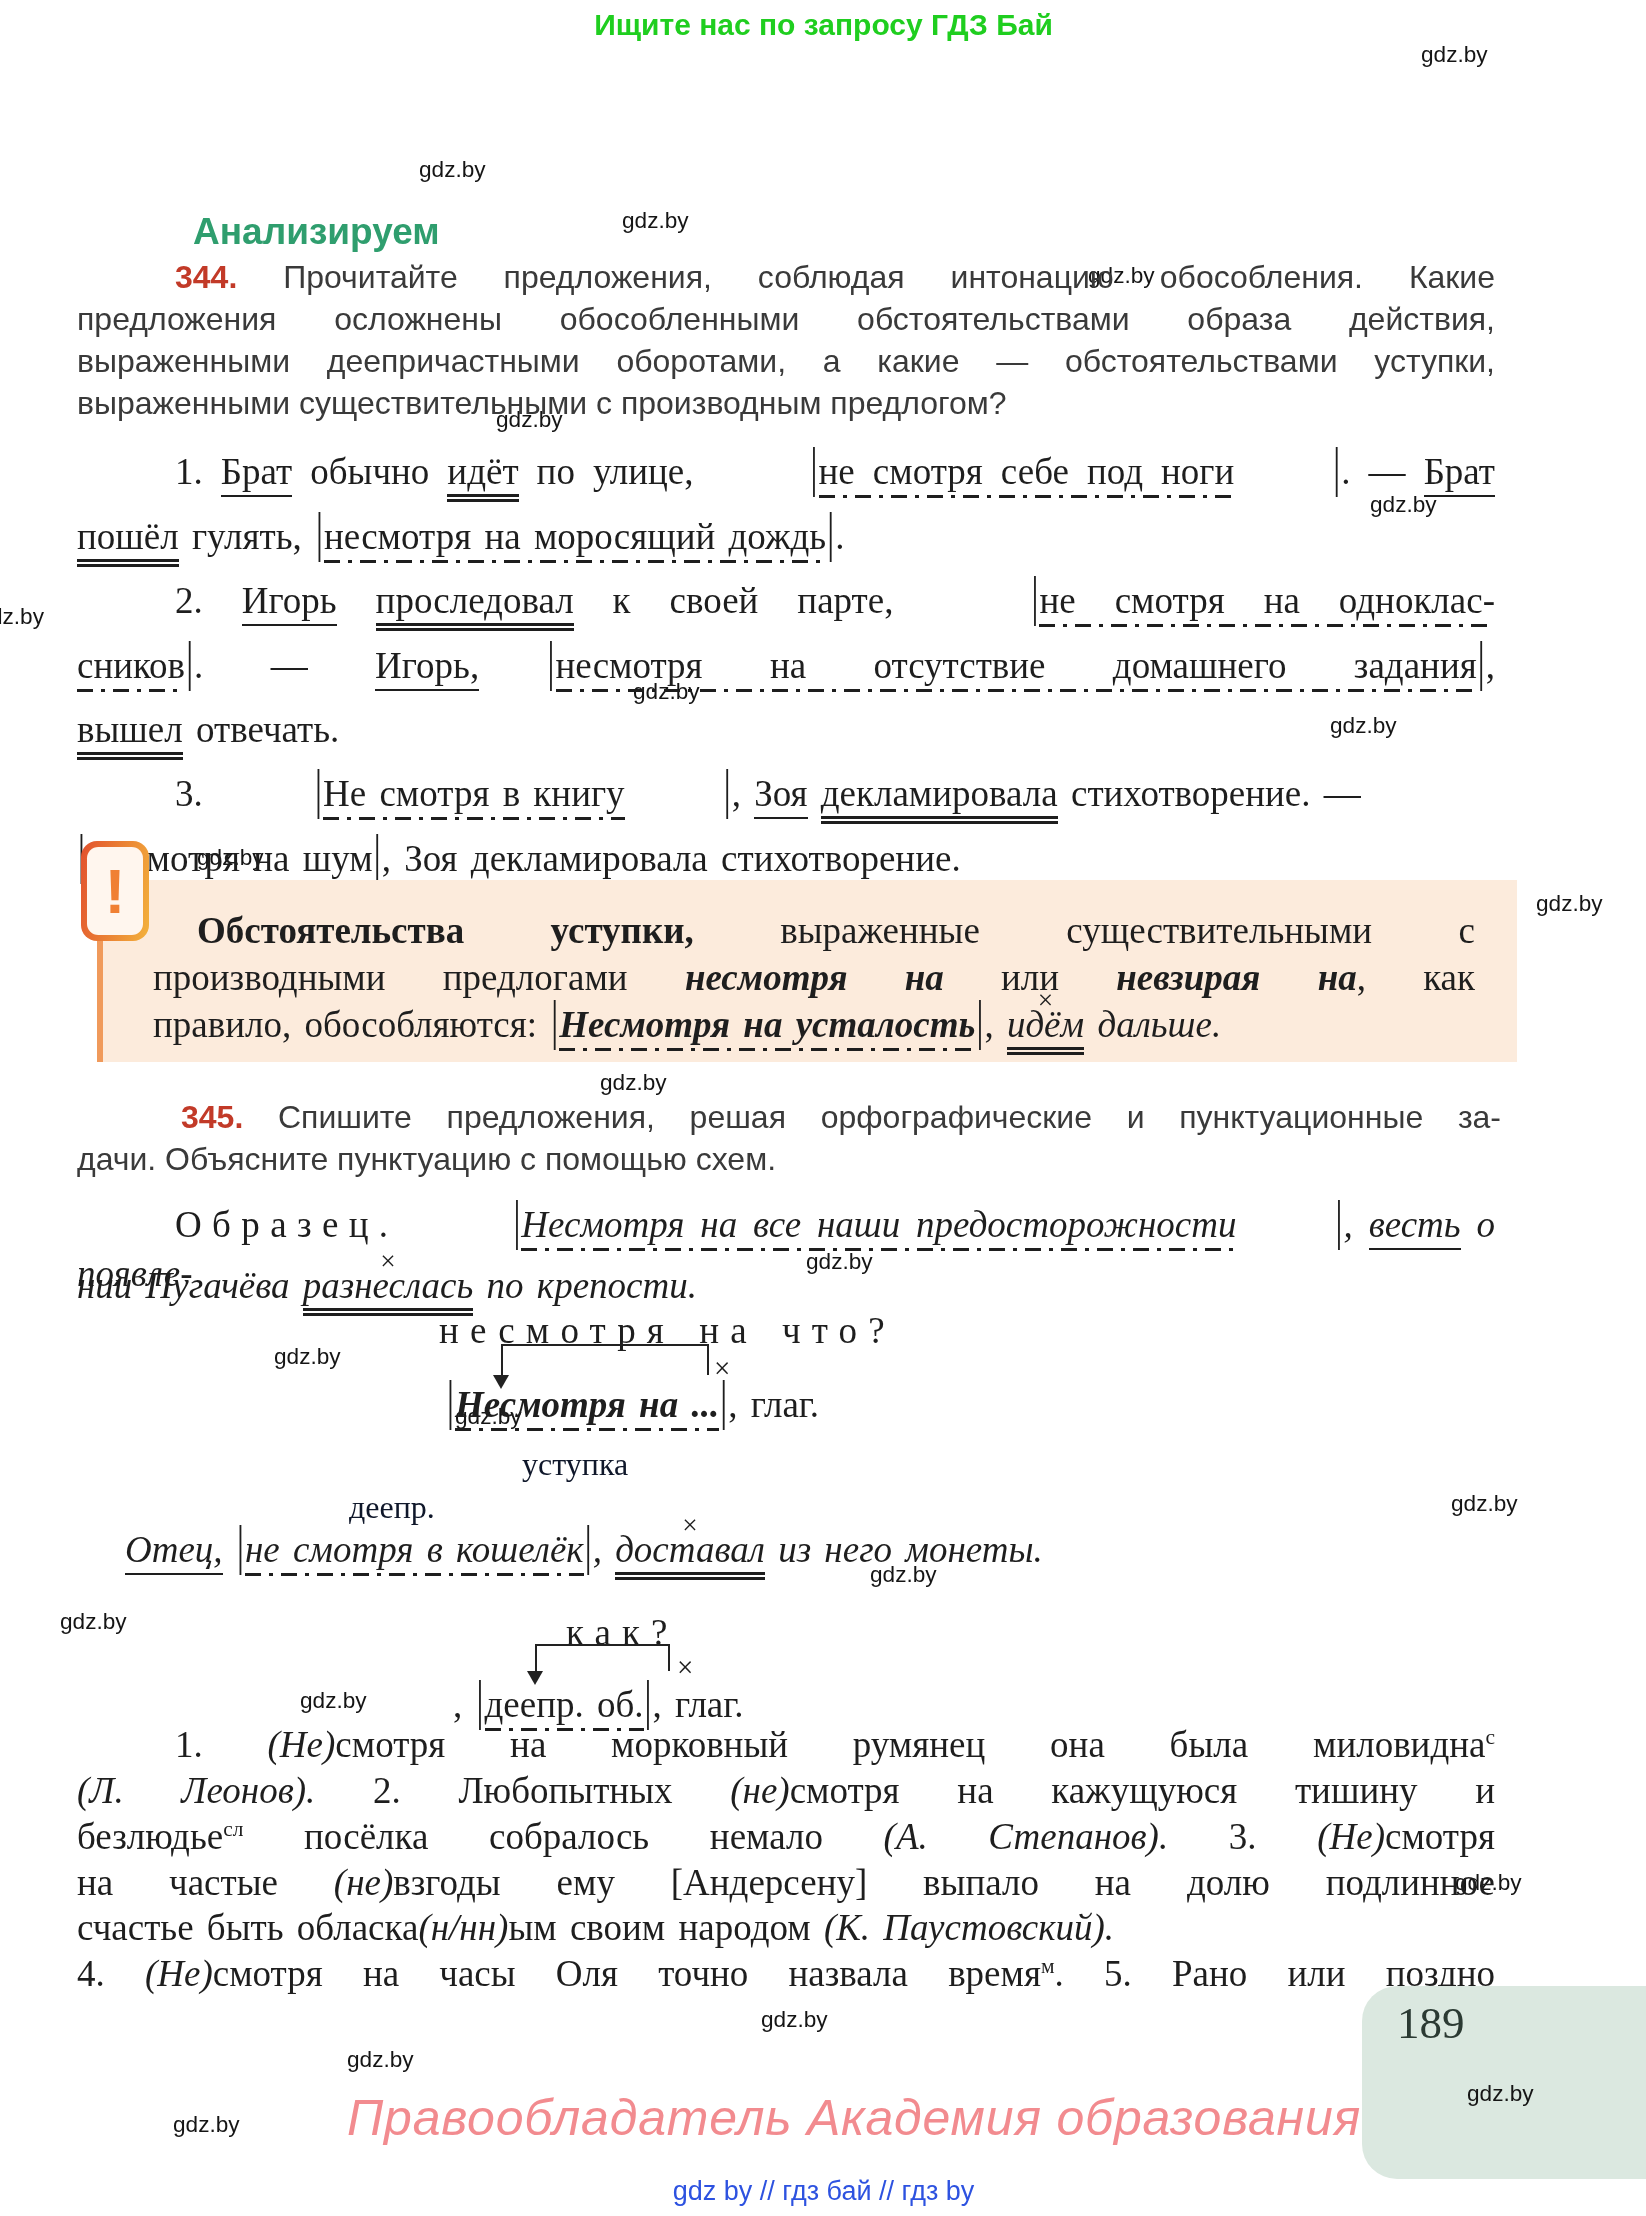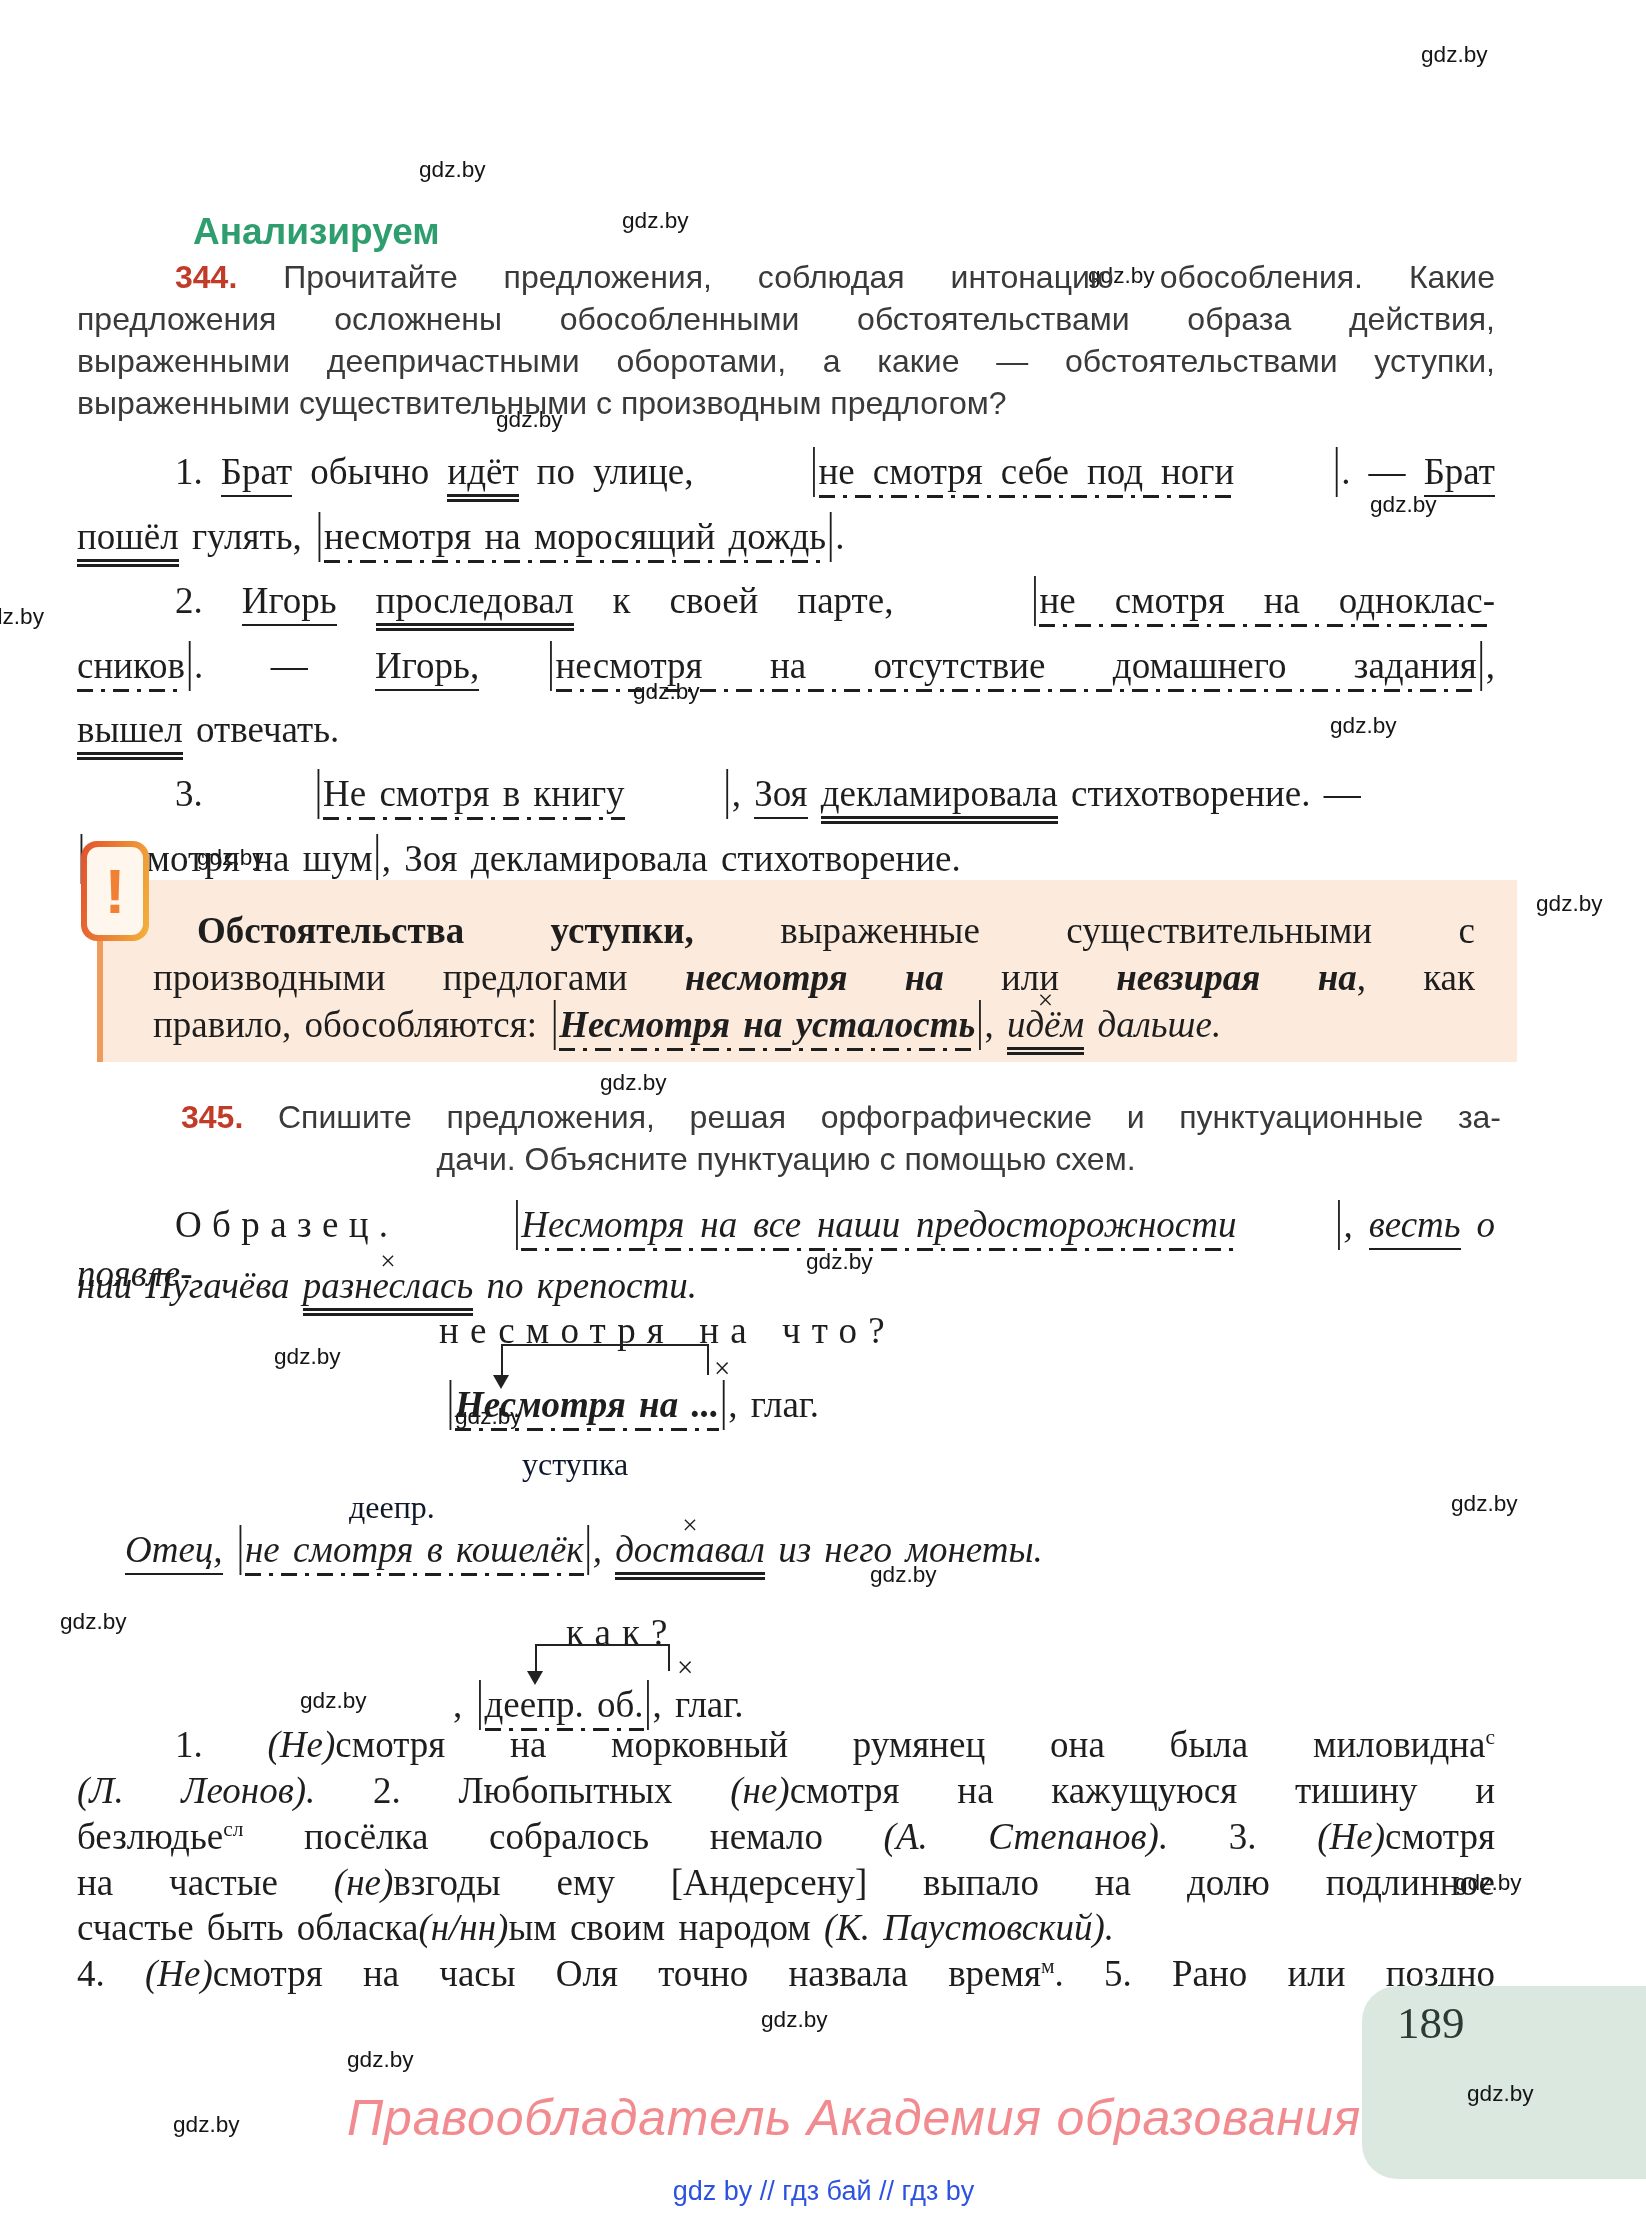--- a/index.html
+++ b/index.html
@@ -46,20 +46,21 @@
   .bracket{position:absolute;border:2.4px solid #222;border-bottom:none;box-sizing:border-box;}
   .bracket .ah{position:absolute;left:-9.7px;bottom:-13.7px;width:0;height:0;border-left:8px solid transparent;border-right:8px solid transparent;border-top:14.5px solid #222;}
   .xfree{position:absolute;font-family:"Liberation Serif",serif;font-size:29px;color:#1e1e1e;}
   .small-label{position:absolute;font-family:"Liberation Serif",serif;font-size:32px;color:#0f172a;}
 </style>
 </head>
 <body>
 
 <div id="page">
 
+  <div class="green-note">Ищите нас по запросу ГДЗ Бай</div>
 
   <div id="wm-layer">
       <span class="watermark" style="left: 1421px; top: 42px;">gdz.by</span>
       <span class="watermark" style="left: 419px; top: 157px;">gdz.by</span>
       <span class="watermark" style="left: 622px; top: 208px;">gdz.by</span>
       <span class="watermark" style="left: 1088px; top: 263px;">gdz.by</span>
       <span class="watermark" style="left: 496px; top: 407px;">gdz.by</span>
       <span class="watermark" style="left: 1370px; top: 492px;">gdz.by</span>
       <span class="watermark" style="left: -22.6px; top: 604px;">gdz.by</span>
       <span class="watermark" style="left: 633px; top: 679px;">gdz.by</span>
@@ -101,21 +102,21 @@
     <div class="line just" style="left:50px;top:74px;width:1322px;"><span class="seg-p">производными предлогами </span><span class="seg-bi">несмотря на</span><span class="seg-p"> или </span><span class="seg-bi">невзирая на</span><span class="seg-p">, как</span></div>
     <div class="line" style="left:50px;top:121px;width:1322px;"><span class="seg-p">правило, обособляются: </span><span class="seg-bar">|</span><span class="seg-bi seg-ud">Несмотря на усталость</span><span class="seg-bar">|</span><span class="seg-p">, </span><span class="seg-i seg-u2 seg-xtop">идём<span class="xmark">×</span></span><span class="seg-p"> </span><span class="seg-i">дальше.</span></div>
   </div>
   <div class="excl-icon">
     <div class="excl-inner">
       <span class="excl-mark">!</span>
     </div>
   </div>
 
   <div class="line sans just ind" style="left:83px;top:1096px;width:1418px;"><span class="seg-num">345.</span><span class="seg-p"> Спишите предложения, решая орфографические и пунктуационные за-</span></div>
-  <div class="line sans" style="left:77px;top:1138px;width:1418px;text-align:center;"><span class="seg-p">дачи. Объясните пунктуацию с помощью схем.</span></div>
+  <div class="line sans" style="left:77px;top:1138px;width:1418px;"><span class="seg-p">дачи. Объясните пунктуацию с помощью схем.</span></div>
 
   <div class="line serif just ind" style="left:77px;top:1201px;width:1418px;"><span class="seg-sp">Образец.</span><span class="seg-p"> </span><span class="seg-bar">|</span><span class="seg-i seg-ud">Несмотря на все наши предосторожности</span><span class="seg-bar">|</span><span class="seg-i">, </span><span class="seg-i seg-u1">весть</span><span class="seg-i"> о появле-</span></div>
   <div class="line serif" style="left:77px;top:1262px;width:1418px;"><span class="seg-i">нии Пугачёва </span><span class="seg-i seg-u2 seg-xtop">разнеслась<span class="xmark">×</span></span><span class="seg-i"> по крепости.</span></div>
 
   <div class="line serif" style="left:439px;top:1307px;"><span class="seg-sp2">несмотря на что?</span></div>
   <div class="bracket" style="left:501px;top:1344px;width:208px;height:31px;">
     <span class="ah"></span>
   </div>
   <div class="xfree" style="left:714px;top:1352px;">×</div>
   <div class="line serif" style="left:446px;top:1381px;"><span class="seg-bar">|</span><span class="seg-bi seg-ud">Несмотря на ...</span><span class="seg-bar">|</span><span class="seg-p">, глаг.</span></div>

